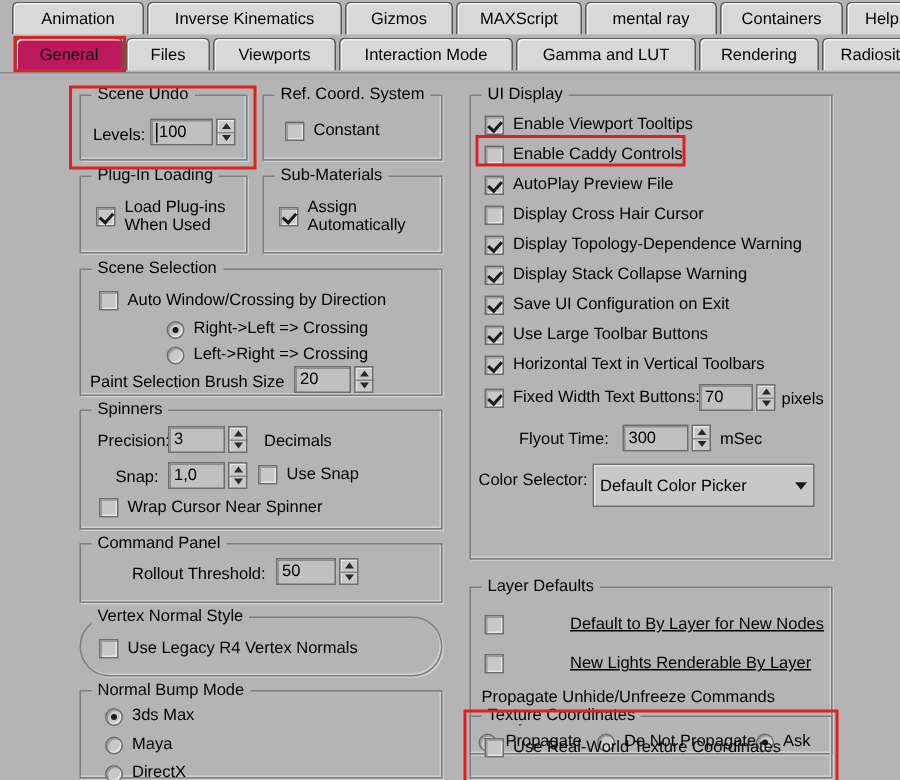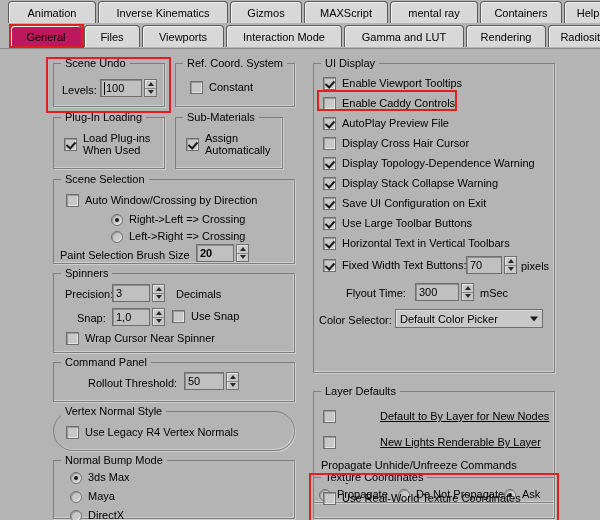--- a/index.html
+++ b/index.html
@@ -160,21 +160,21 @@
     content: ""; position: absolute; left: 50%; top: 50%;
     transform: translate(-50%, -50%);
     border-left: 3px solid transparent;
     border-right: 3px solid transparent;
   }
   .spin-btns > div:first-child::after { border-bottom: 4px solid #2a2a2a; }
   .spin-btns > div:last-child::after { border-top: 4px solid #2a2a2a; }
 
   
   .dd {
-    position: absolute; height: 19px;
+    position: absolute; height: 29px;
     background: #c8c8c8;
     border: 1px solid #6e6e6e;
     box-shadow: inset 1px 1px 0 #e2e2e2;
     display: flex; align-items: center;
     padding-left: 4px;
     font-size: 11px;
     cursor: default;
   }
   .dd-arrow {
     position: absolute; right: 4px; top: 50%;
@@ -270,21 +270,21 @@
     <div class="grp-title">Plug-In Loading</div>
     <div class="cb-row" style="left:10px;top:14px;align-items:center;">
       <div class="cb checked"></div>
       <div class="cb-txt two">
         <div>Load Plug-ins</div>
         <div>When Used</div>
       </div>
     </div>
   </div>
 
-  <div class="grp" style="left:175px;top:68px;width:108px;height:52px;">
+  <div class="grp" style="left:175px;top:68px;width:120px;height:52px;">
     <div class="grp-title">Sub-Materials</div>
     <div class="cb-row" style="left:10px;top:14px;align-items:center;">
       <div class="cb checked"></div>
       <div class="cb-txt two">
         <div>Assign</div>
         <div>Automatically</div>
       </div>
     </div>
   </div>
 
@@ -296,21 +296,21 @@
     </div>
     <div class="rb-row" style="left:57px;top:33px;">
       <div class="rb on"></div>
       <div class="rb-txt">Right-&gt;Left =&gt; Crossing</div>
     </div>
     <div class="rb-row" style="left:57px;top:50px;">
       <div class="rb"></div>
       <div class="rb-txt">Left-&gt;Right =&gt; Crossing</div>
     </div>
     <div class="lbl" style="left:6px;top:69px;">Paint Selection Brush Size</div>
-    <div class="spin" style="left:142px;top:64px;font-weight:bold;">
+    <div class="spin" style="left:142px;top:64px;">
       <div class="spin-field" style="width:38px;">
           <span>20</span>
         </div>
       <div class="spin-btns">
           <div></div>
           <div></div>
         </div>
     </div>
   </div>
 

